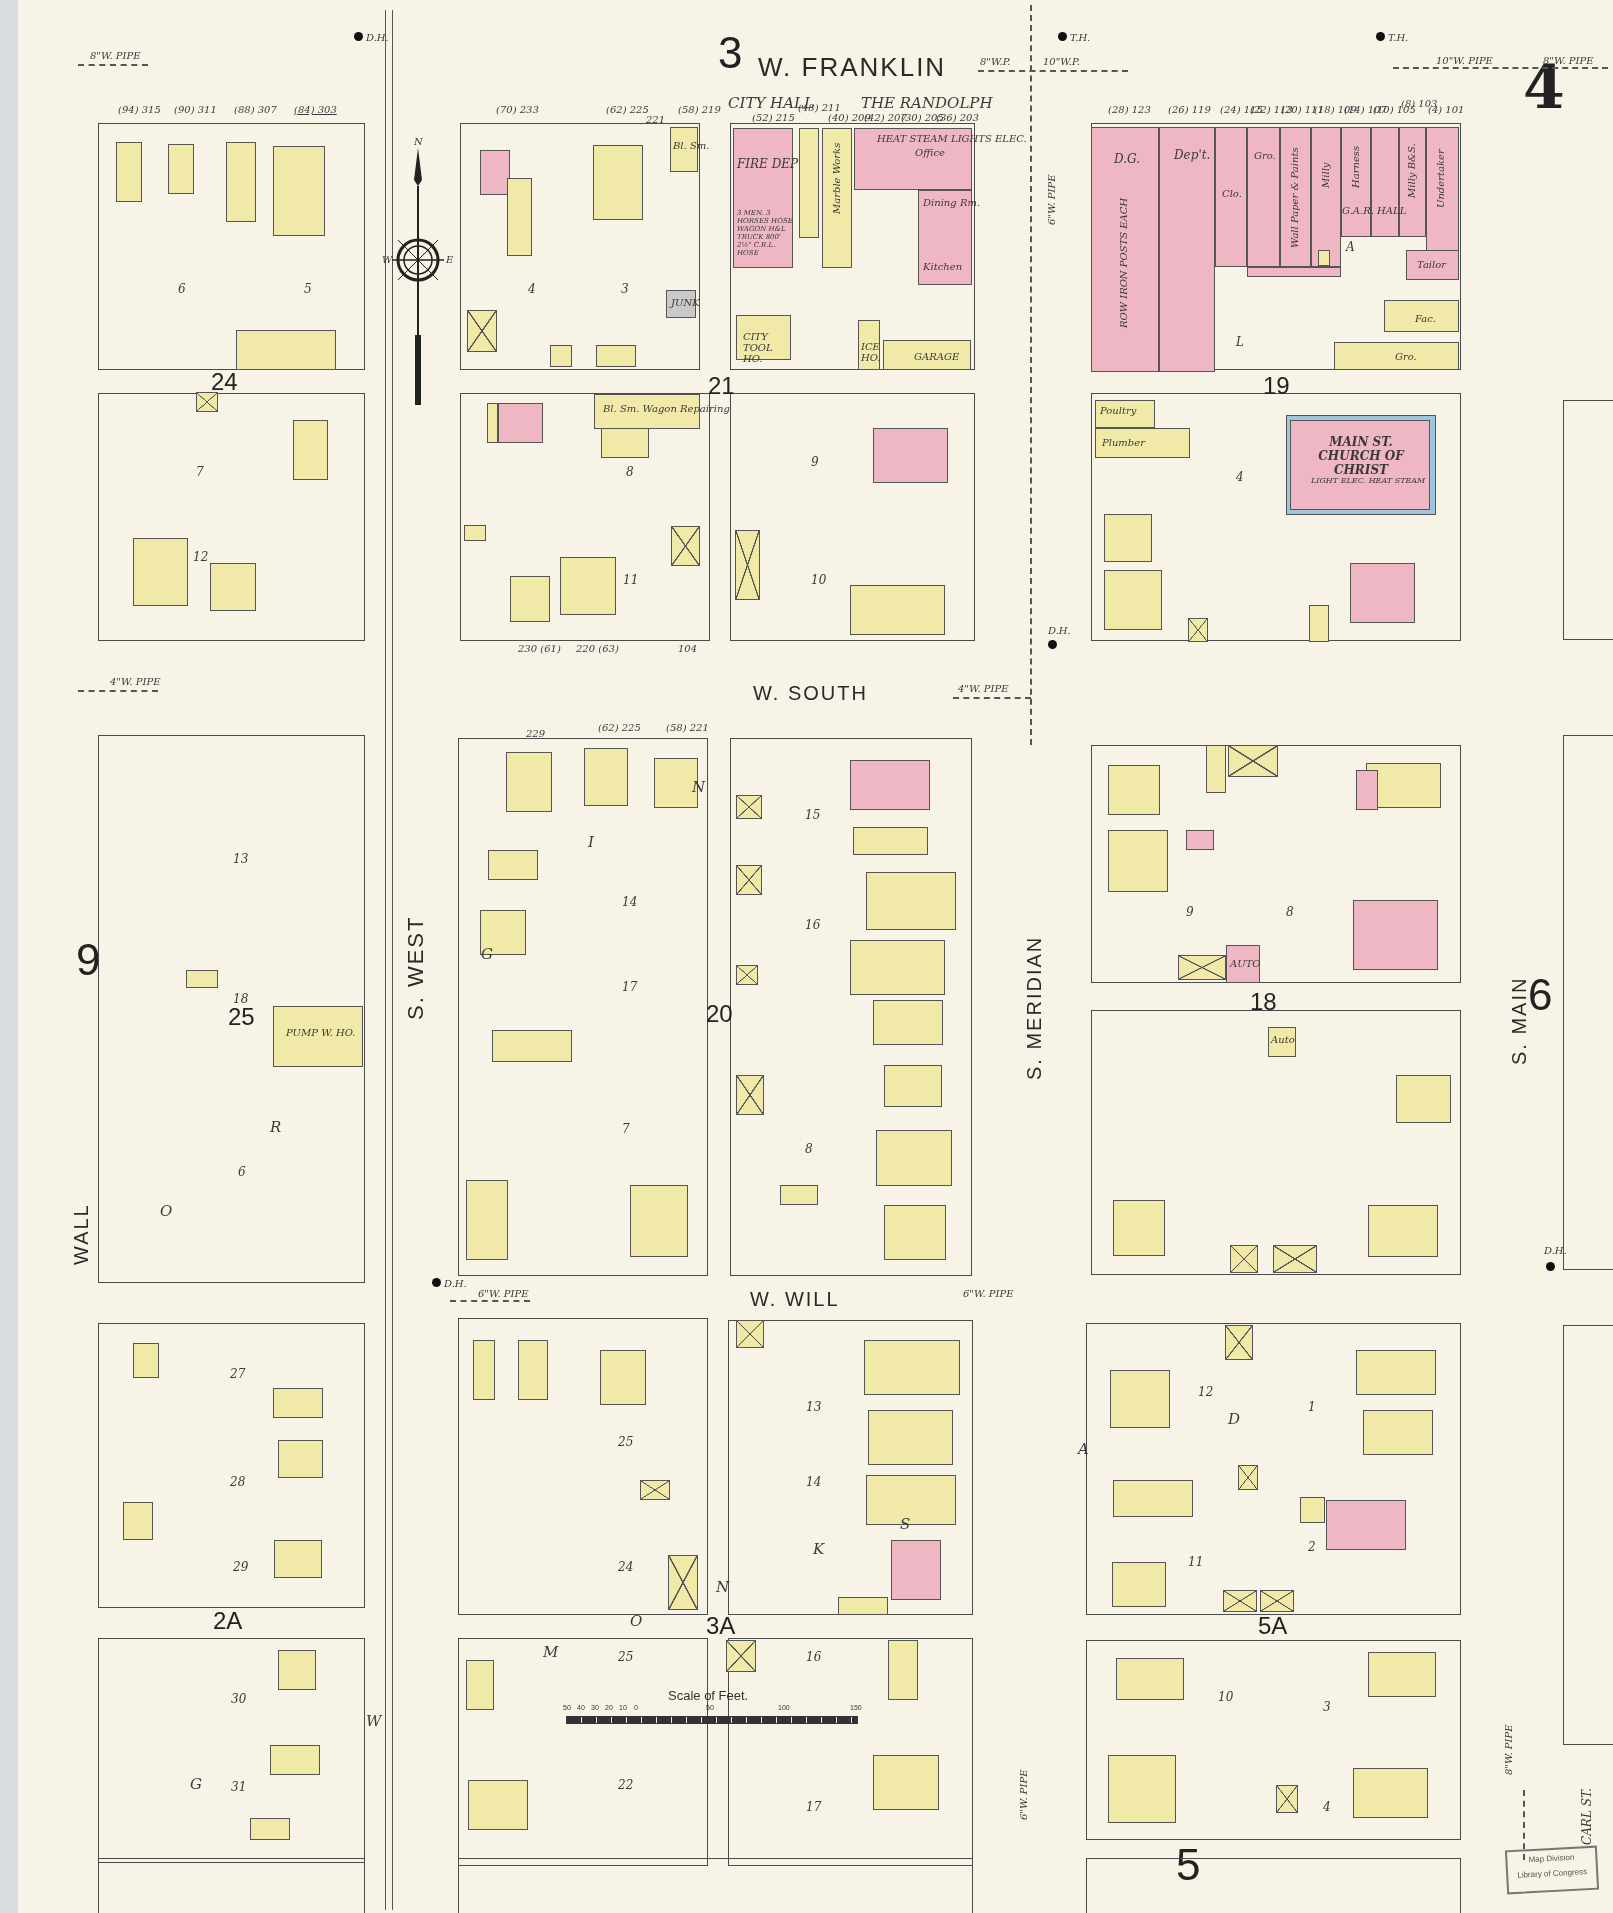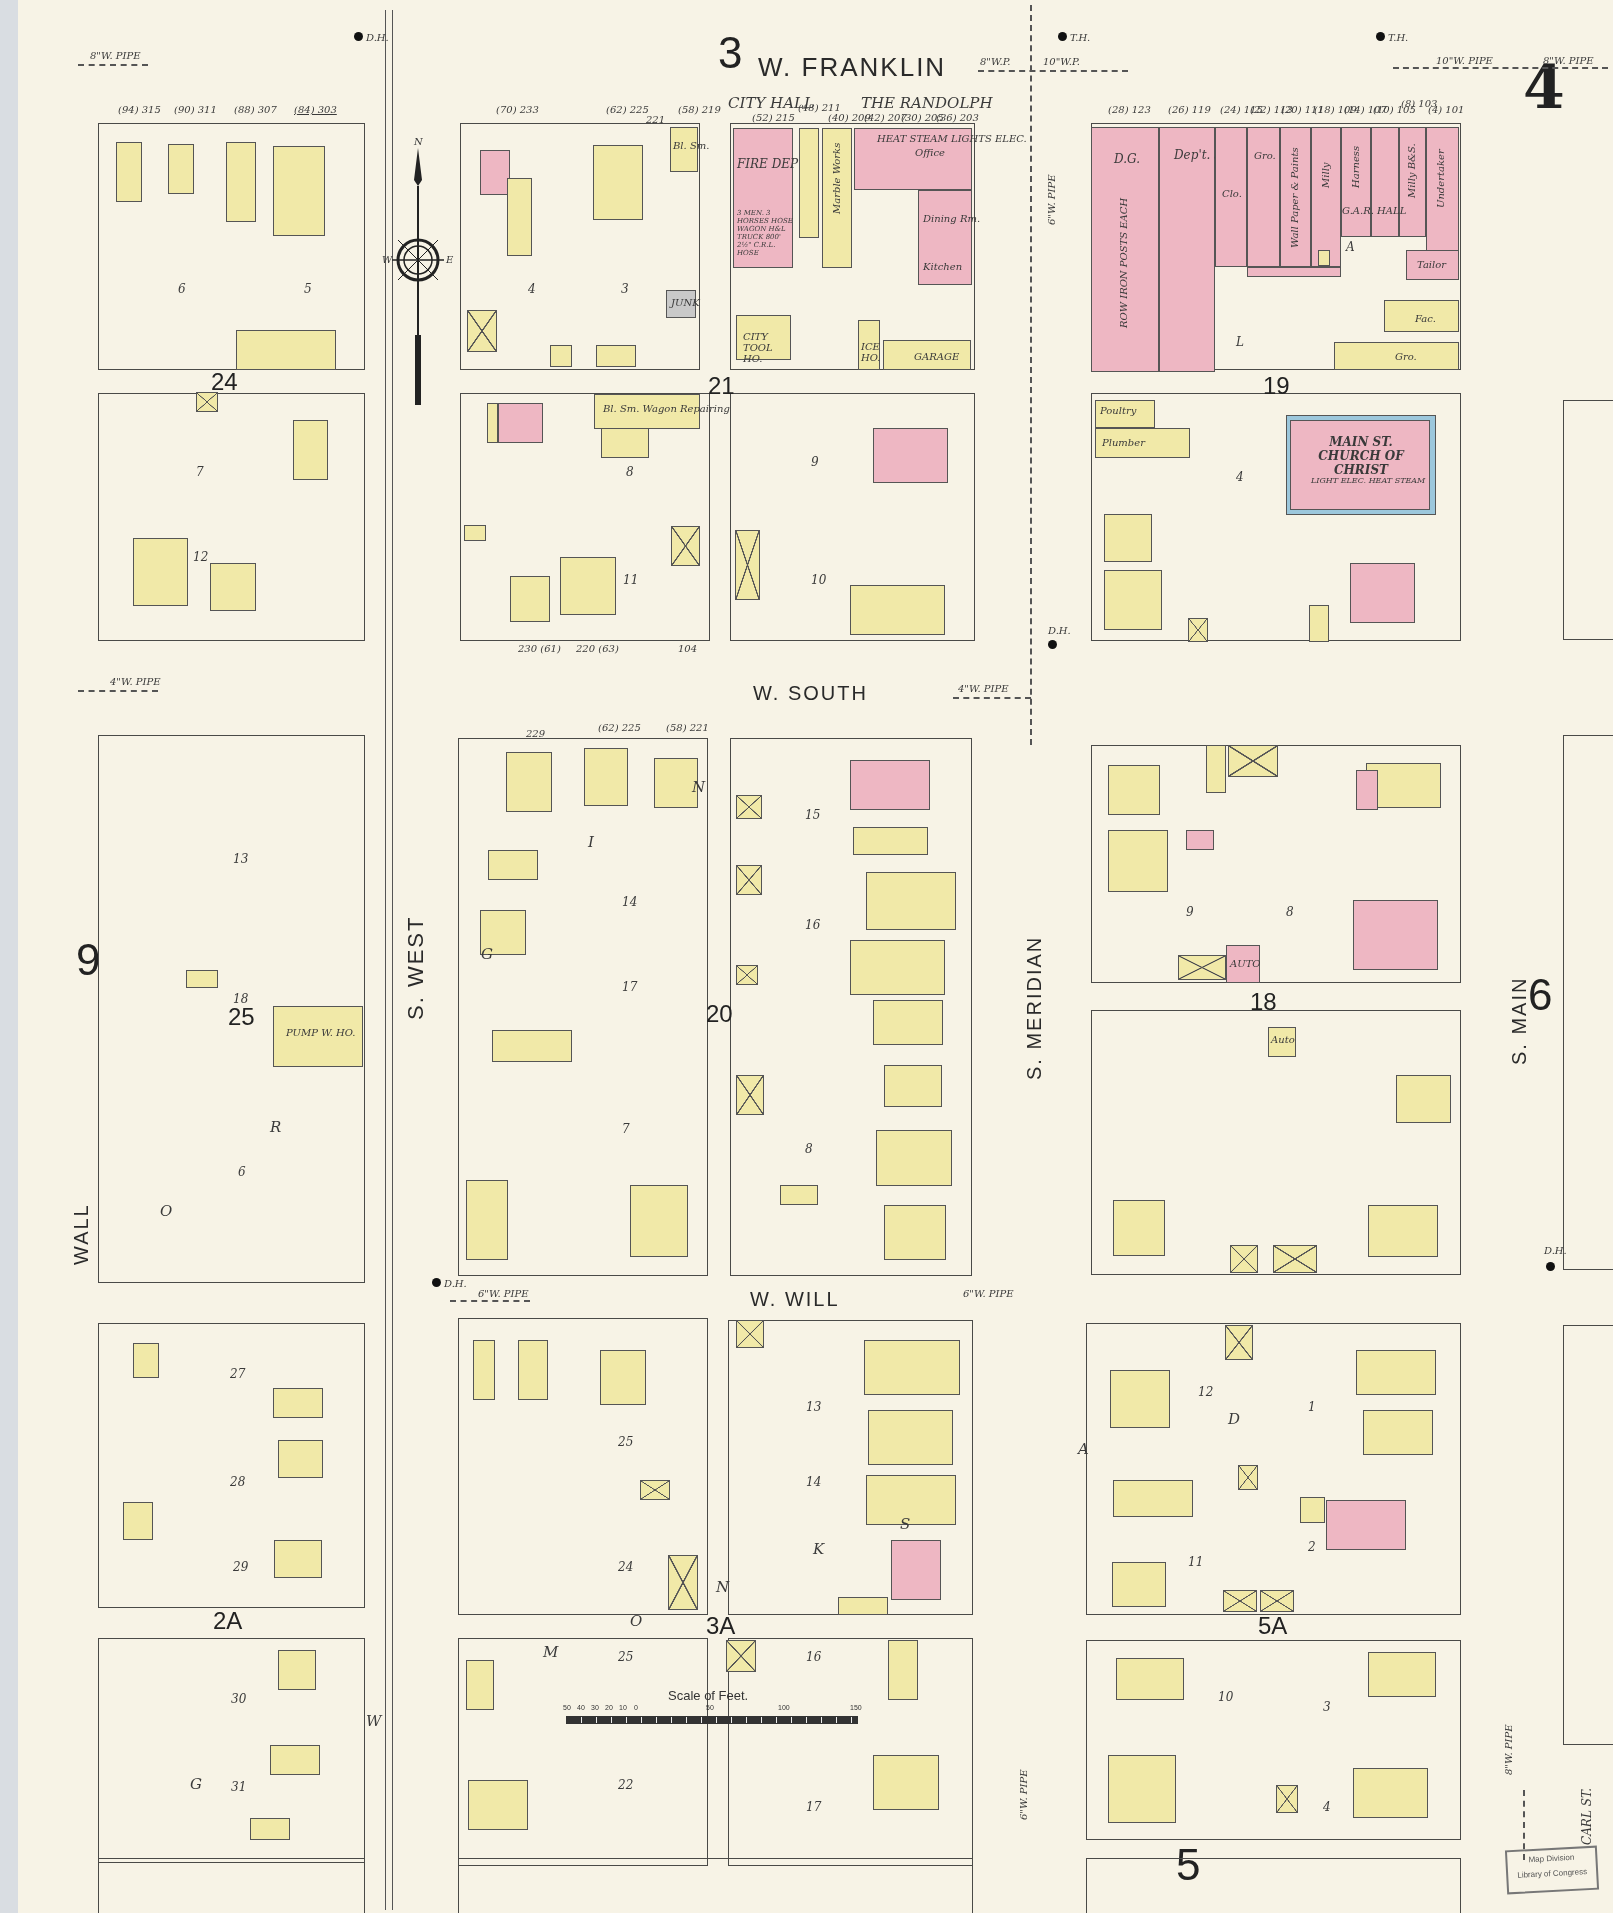--- a/index.html
+++ b/index.html
@@ -157,21 +157,21 @@
   </div>
   <div class="bld y" style="left:781px;top:128px;width:20px;height:110px;"></div>
   <div class="bld y" style="left:804px;top:128px;width:30px;height:140px;">
     <span class="lbl tiny vert" style="left:8px;top:85px;">Marble Works</span>
   </div>
   <div class="bld p" style="left:836px;top:128px;width:118px;height:62px;">
     <span class="lbl tiny" style="left:22px;top:4px;">HEAT STEAM LIGHTS ELEC.</span>
     <span class="lbl tiny" style="left:60px;top:18px;">Office</span>
   </div>
   <div class="bld p" style="left:900px;top:190px;width:54px;height:95px;">
-    <span class="lbl tiny" style="left:4px;top:6px;margin-top:16px;">Dining Rm.</span>
+    <span class="lbl tiny" style="left:4px;top:6px;">Dining Rm.</span>
     <span class="lbl tiny" style="left:4px;top:70px;">Kitchen</span>
   </div>
   <div class="bld y" style="left:718px;top:315px;width:55px;height:45px;">
       <span class="lbl tiny" style="left:6px;top:15px;white-space:normal;width:40px;">CITY TOOL HO.</span>
     </div>
   <div class="bld y" style="left:840px;top:320px;width:22px;height:50px;">
       <span class="lbl tiny" style="left:2px;top:20px;white-space:normal;width:18px;">ICE HO.</span>
     </div>
   <div class="bld y" style="left:865px;top:340px;width:88px;height:30px;">
       <span class="lbl tiny" style="left:30px;top:10px;">GARAGE</span>

